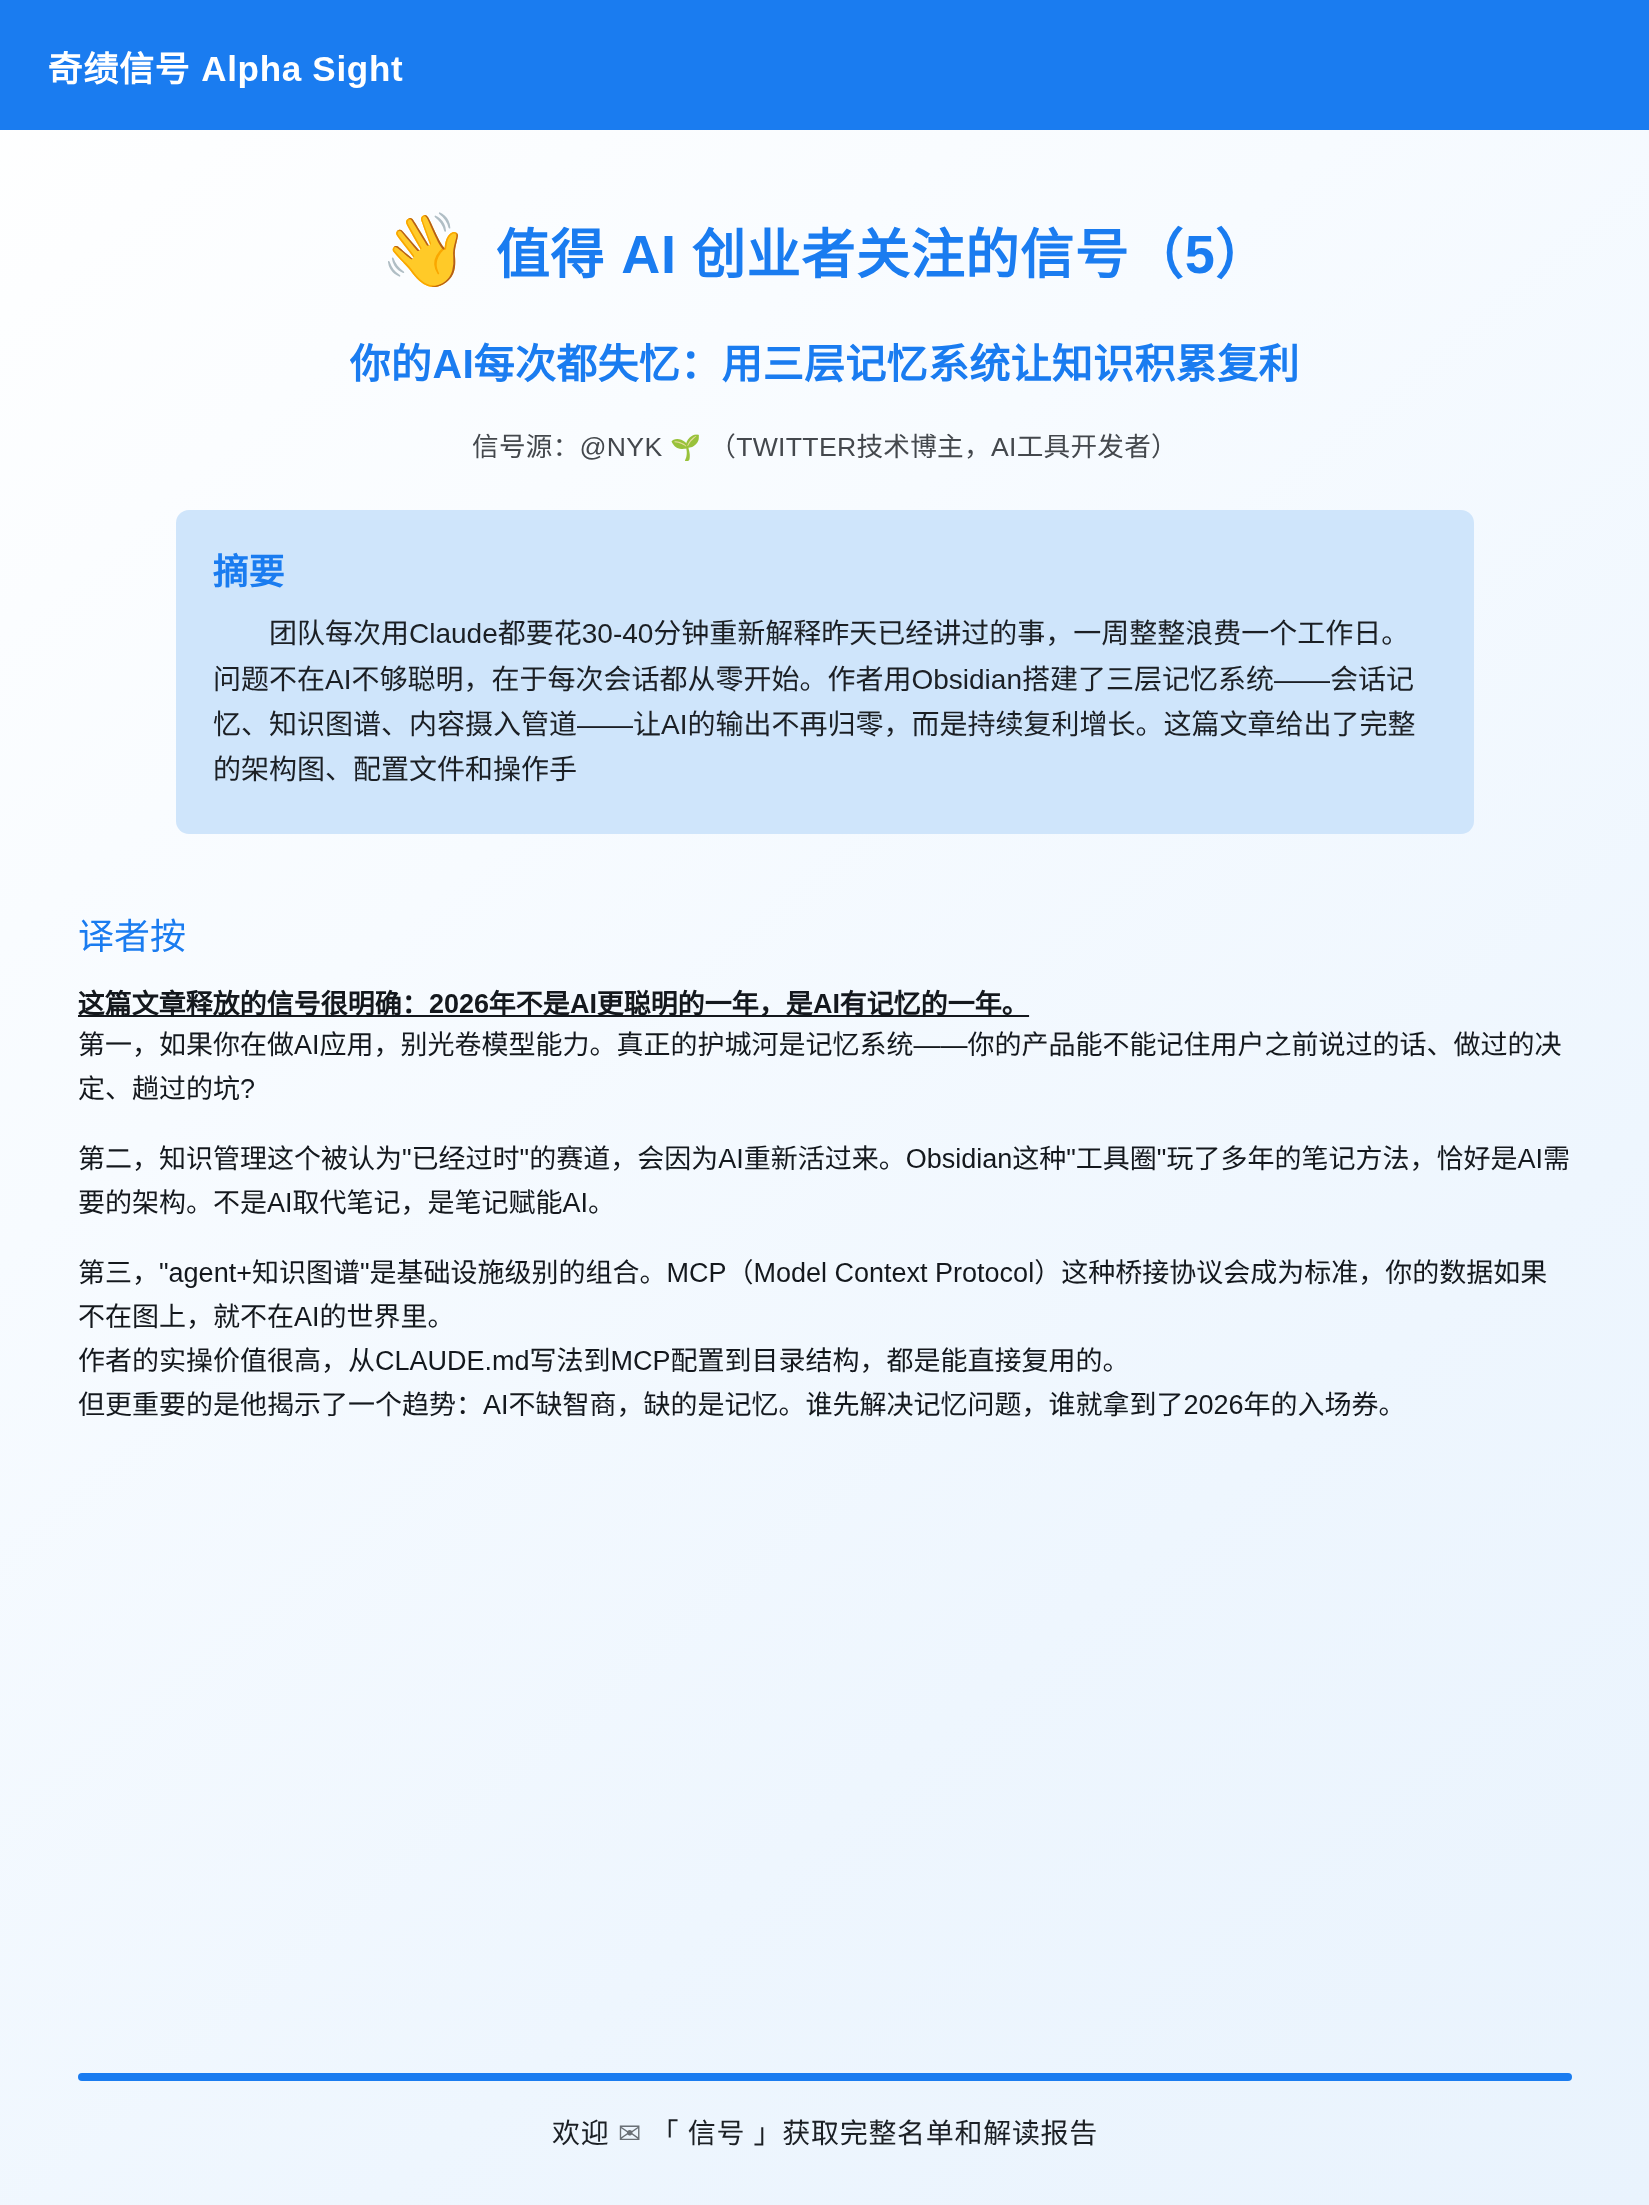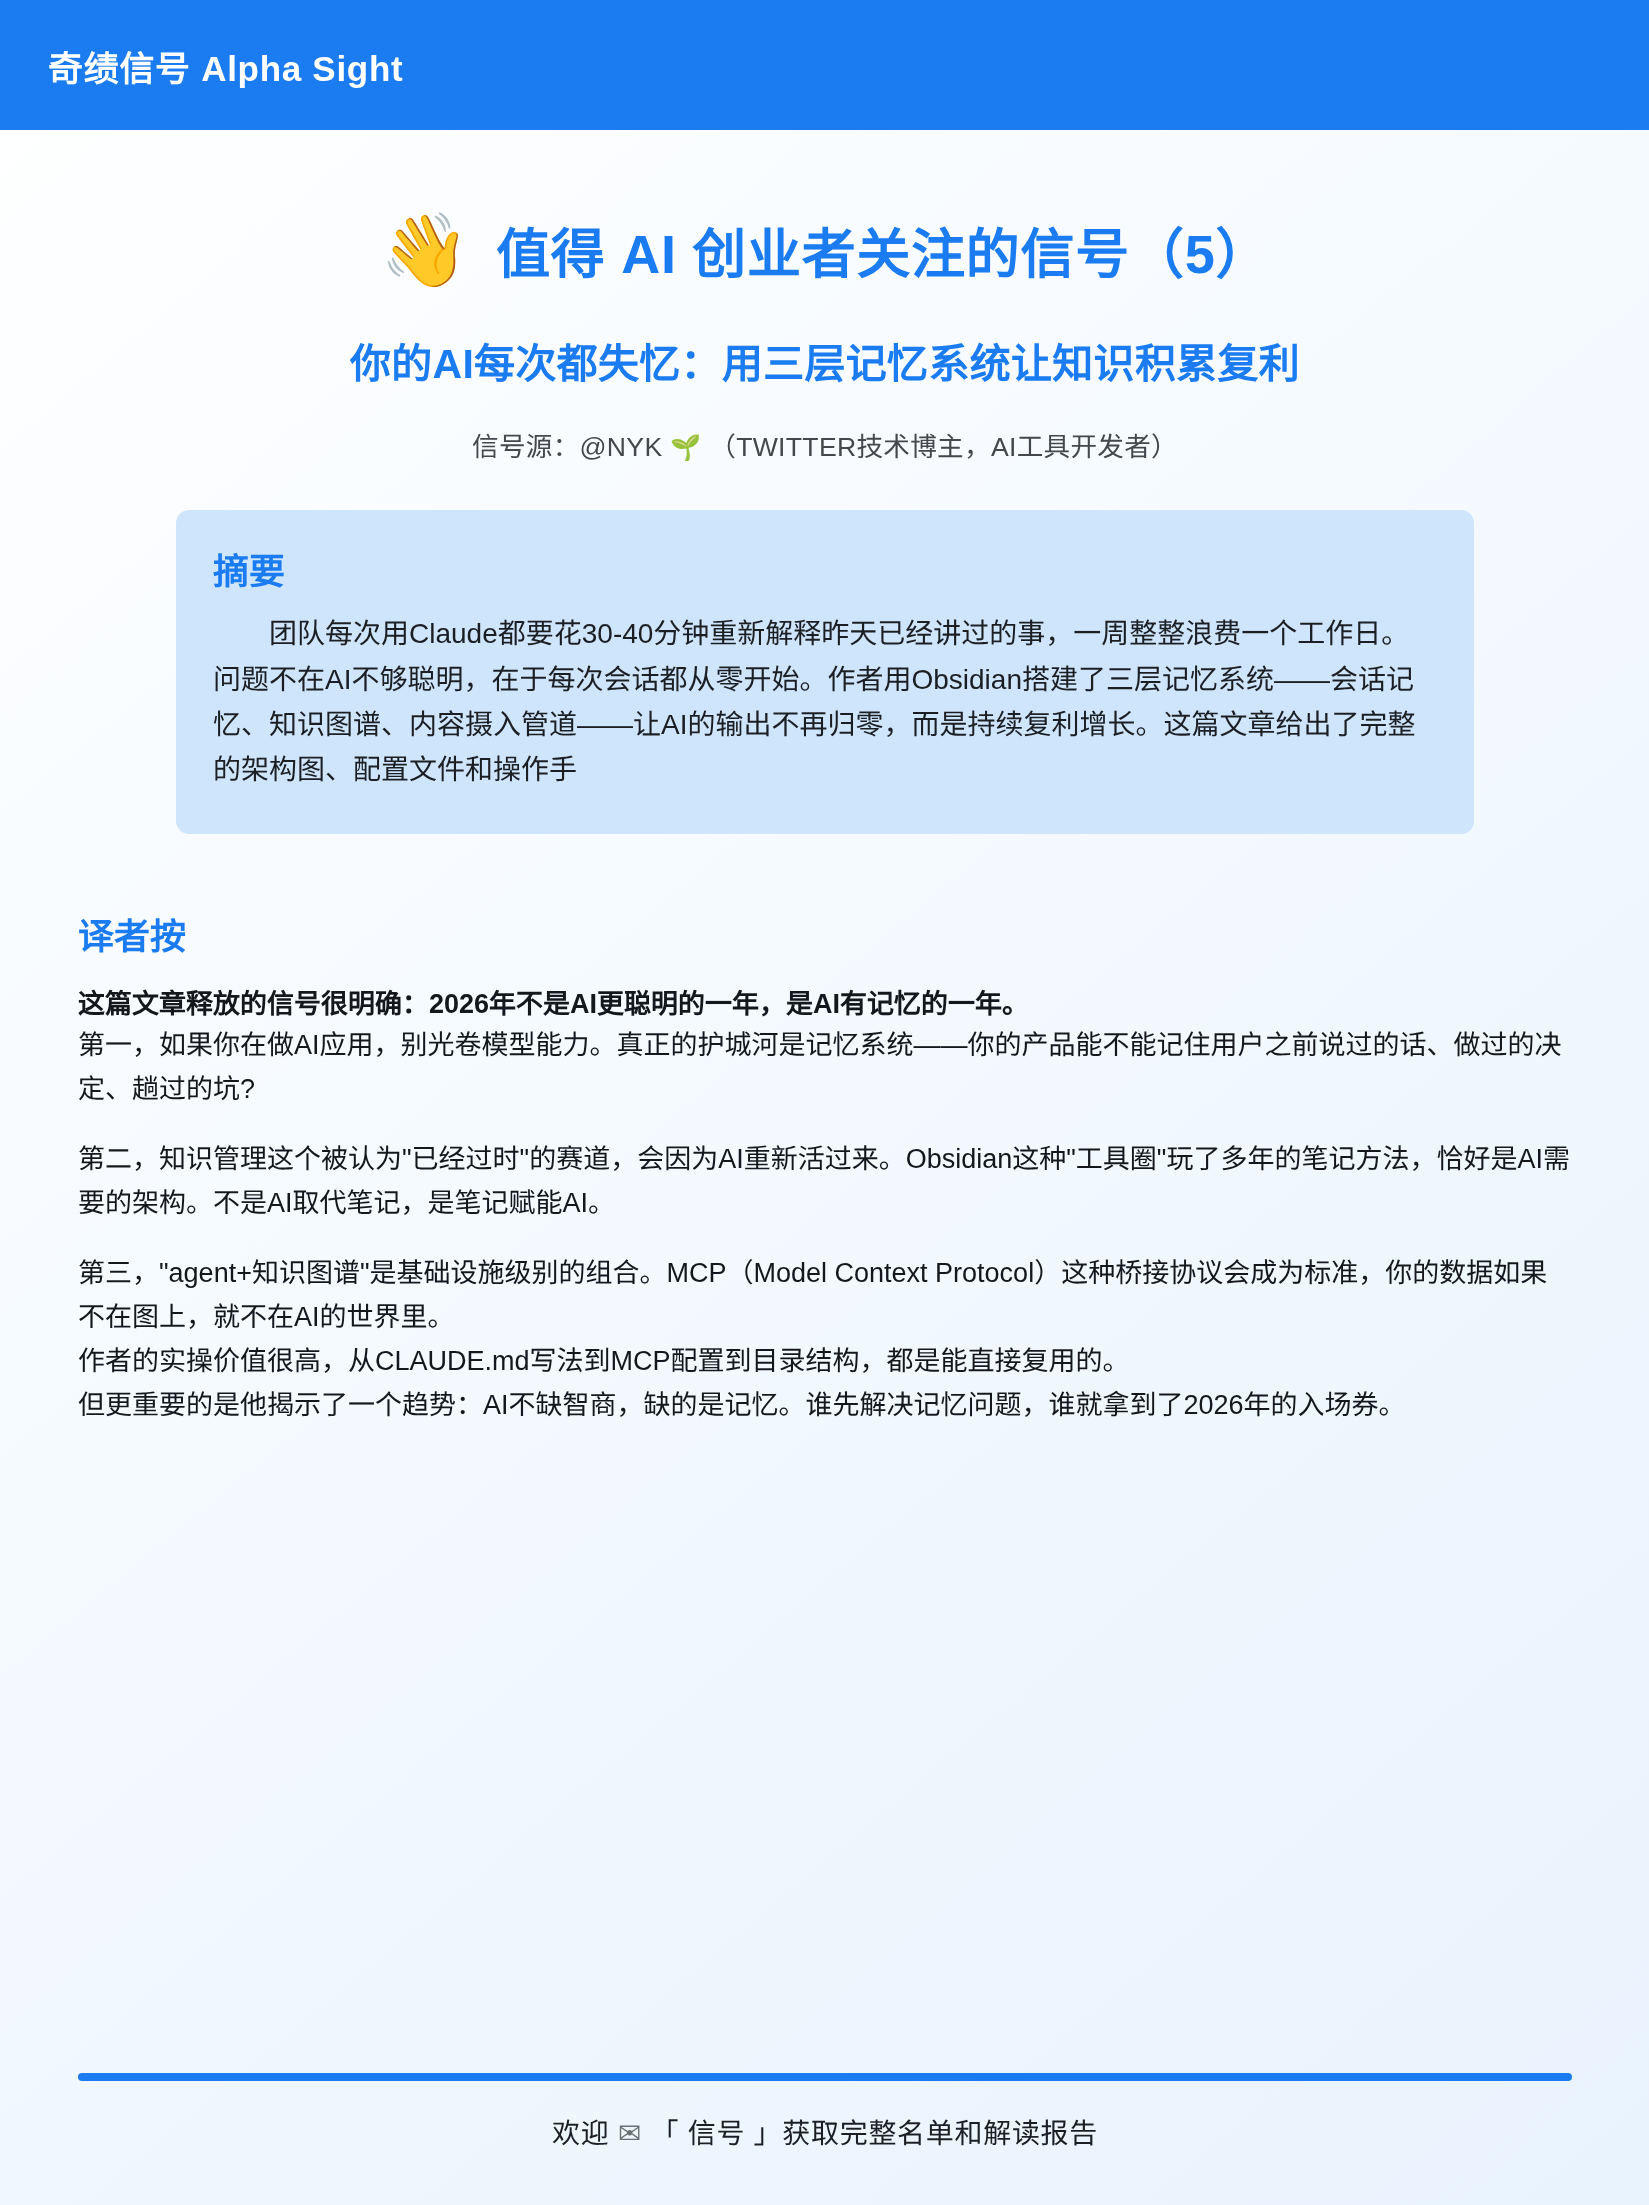--- a/index.html
+++ b/index.html
@@ -104,30 +104,31 @@
     line-height: 1.62;
     text-indent: 2em;
   }
 
   
   .note-heading {
     margin-top: 73px;
     margin-left: 78px;
     color: #1a7cf0;
     font-size: 36px;
-    font-weight: bold;
+    font-weight: normal;
   }
   .note-lead {
     margin-top: 25px;
     margin-left: 78px;
     margin-right: 78px;
     color: #14181d;
     font-size: 27px;
     font-weight: bold;
     line-height: 1.5;
+    text-decoration: underline;
   }
   .note-para {
     margin-top: 26.6px;
     margin-left: 78px;
     margin-right: 78px;
     color: #14181d;
     font-size: 27px;
     line-height: 1.62;
   }
   .note-para.tight {

